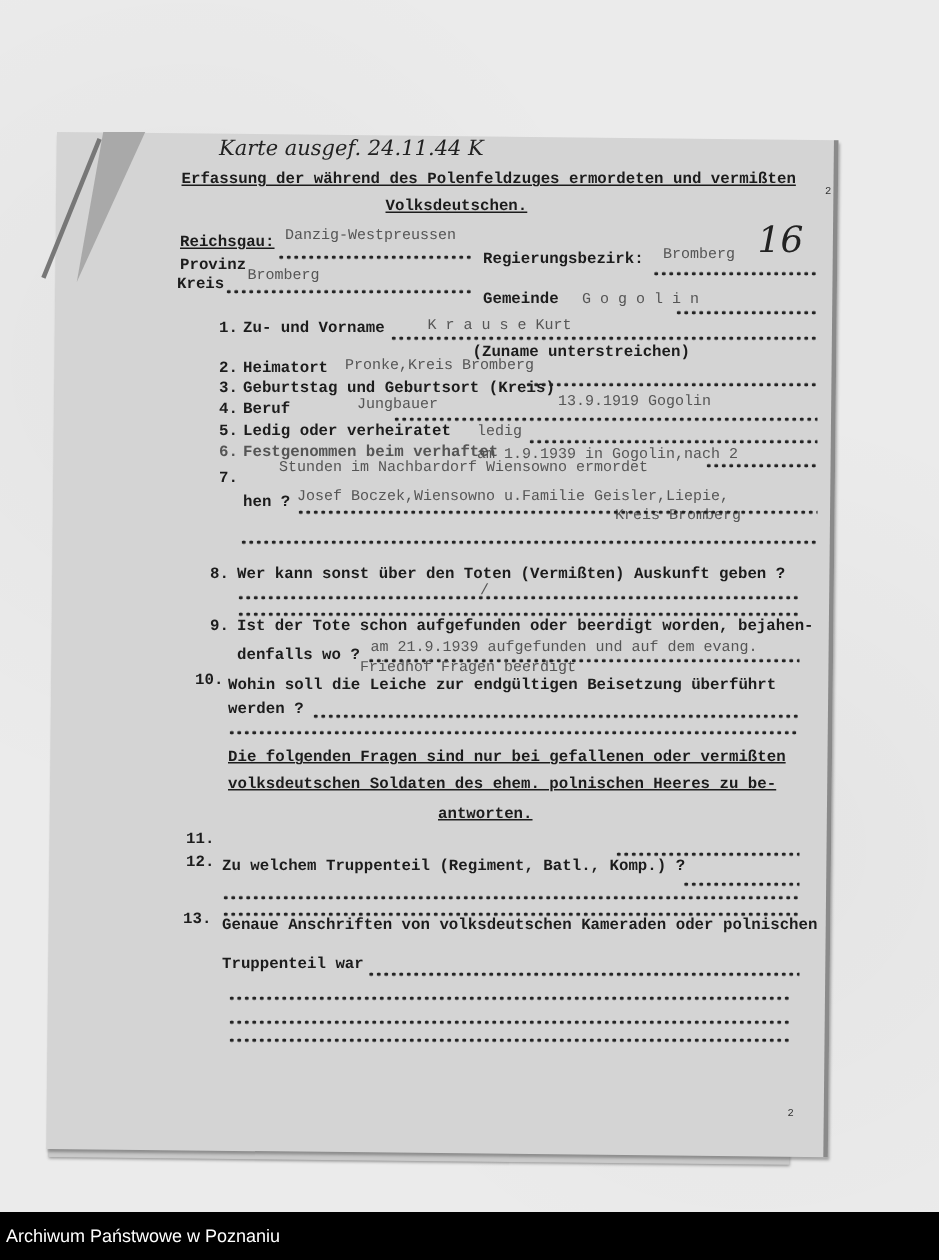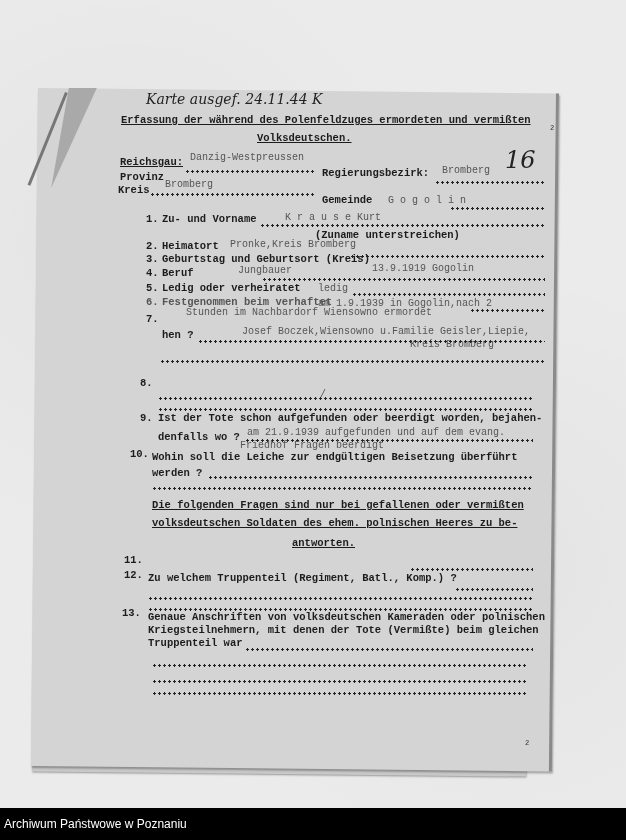--- a/index.html
+++ b/index.html
@@ -118,26 +118,27 @@
   <div class="dots" style="left:352px;top:293px;width:193px;"></div>
 
   <span class="t bold" style="left:146px;top:297px;color:#555;">6.</span>
   <span class="t bold" style="left:162px;top:297px;color:#555;">Festgenommen beim verhaftet</span>
   <span class="t typed" style="left:318px;top:299px;">am 1.9.1939 in Gogolin,nach 2</span>
   <span class="t typed" style="left:186px;top:308px;">Stunden im Nachbardorf Wiensowno ermordet</span>
   <div class="dots" style="left:470px;top:309px;width:75px;"></div>
 
   <span class="t bold" style="left:146px;top:314px;">7.</span>
   <span class="t bold" style="left:162px;top:330px;">hen ?</span>
-  <span class="t typed" style="left:198px;top:327px;margin-left:44px;">Josef Boczek,Wiensowno u.Familie Geisler,Liepie,</span>
+  <span class="t typed" style="left:198px;top:327px;">Josef Boczek,Wiensowno u.Familie Geisler,Liepie,</span>
   <span class="t typed" style="left:410px;top:340px;">Kreis Bromberg</span>
   <div class="dots" style="left:198px;top:340px;width:347px;"></div>
   <div class="dots" style="left:160px;top:360px;width:385px;"></div>
 
   <span class="t bold" style="left:140px;top:378px;">8.</span>
+  <span class="t bold" style="left:158px;top:378px;">Wer kann sonst über den Toten (Vermißten) Auskunft geben ?</span>
   <div class="dots" style="left:158px;top:397px;width:375px;"></div>
   <span class="t typed" style="left:320px;top:390px;">/</span>
   <div class="dots" style="left:158px;top:408px;width:375px;"></div>
 
   <span class="t bold" style="left:140px;top:413px;">9.</span>
   <span class="t bold" style="left:158px;top:413px;">Ist der Tote schon aufgefunden oder beerdigt worden, bejahen-</span>
   <span class="t bold" style="left:158px;top:432px;">denfalls wo ?</span>
   <span class="t typed" style="left:247px;top:428px;">am  21.9.1939 aufgefunden und auf dem evang.</span>
   <div class="dots" style="left:245px;top:439px;width:288px;"></div>
   <span class="t typed" style="left:240px;top:441px;">Friedhof Fragen beerdigt</span>
@@ -156,21 +157,20 @@
   <div class="dots" style="left:410px;top:568px;width:123px;"></div>
 
   <span class="t bold" style="left:124px;top:570px;">12.</span>
   <span class="t bold" style="left:148px;top:573px;">Zu welchem Truppenteil (Regiment, Batl., Komp.) ?</span>
   <div class="dots" style="left:455px;top:588px;width:78px;"></div>
   <div class="dots" style="left:148px;top:597px;width:385px;"></div>
   <div class="dots" style="left:148px;top:608px;width:385px;"></div>
 
   <span class="t bold" style="left:122px;top:608px;">13.</span>
   <span class="t bold" style="left:148px;top:612px;">Genaue Anschriften von volksdeutschen Kameraden oder polnischen</span>
-  <span class="t bold" style="left:148px;top:625px;">Kriegsteilnehmern, mit denen der Tote (Vermißte) beim gleichen</span>
   <span class="t bold" style="left:148px;top:638px;">Truppenteil war</span>
   <div class="dots" style="left:245px;top:648px;width:288px;"></div>
   <div class="dots" style="left:152px;top:664px;width:375px;"></div>
   <div class="dots" style="left:152px;top:680px;width:375px;"></div>
   <div class="dots" style="left:152px;top:692px;width:375px;"></div>
 
   <span class="pagemark" style="left:550px;top:125px;">2</span>
   <span class="pagemark" style="left:525px;top:740px;">2</span>
 </div>
 

